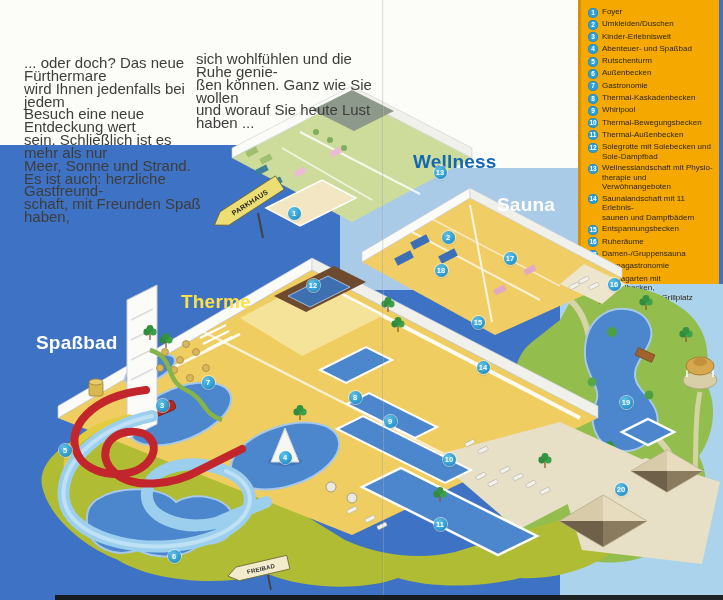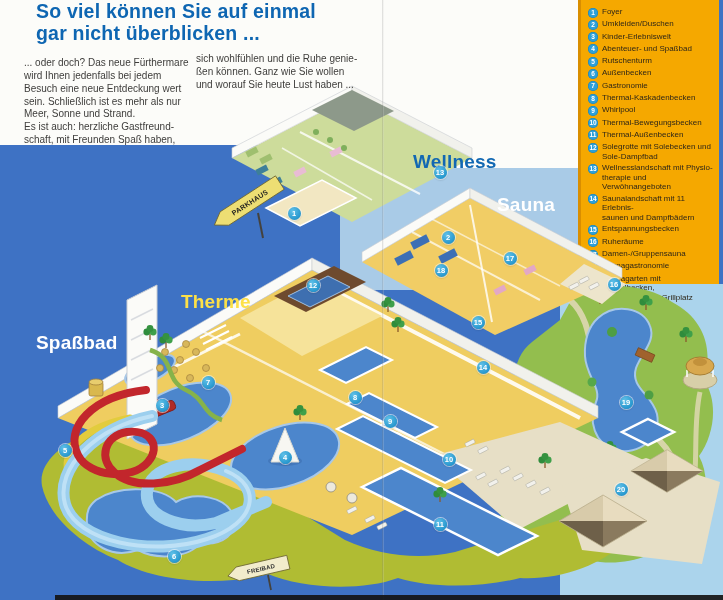--- a/index.html
+++ b/index.html
@@ -21,21 +21,21 @@
   .llabel{font-size:8px;line-height:9.6px;color:#2E2617;white-space:pre-line;}
   
   svg.map-art{position:absolute;left:0;top:0;z-index:2;pointer-events:none;}
   svg text{font-family:"Liberation Sans", sans-serif;}
   
   .fold{left:382px;top:0;width:2px;height:600px;z-index:3;
         background:linear-gradient(to right, rgba(70,70,70,0.20), rgba(255,255,255,0.22));}
   
   .page-title{left:36px;top:1px;font-size:19.5px;line-height:21.5px;font-weight:bold;
               color:#0E66B2;white-space:pre-line;letter-spacing:0.2px;z-index:4;}
-  .intro{font-size:10px;line-height:12.85px;color:#3E3D3B;white-space:pre-line;z-index:4;}
+  .intro{font-size:15px;line-height:12.85px;color:#3E3D3B;white-space:pre-line;z-index:4;}
   .intro.c1{left:24px;top:57px;width:180px;}
   .intro.c2{left:196px;top:53px;width:192px;}
   .map-label{font-size:19px;font-weight:bold;z-index:4;letter-spacing:0.2px;}
   .map-label.wellness{left:413px;top:103px;color:#1268B3;margin-top:48px;}
   .map-label.sauna{left:497px;top:194px;color:#FFFFFF;}
   .map-label.therme{left:181px;top:291px;color:#fde047;}
   .map-label.spassbad{left:36px;top:300px;color:#FFFFFF;margin-top:32px;}
   
   .markers{left:0;top:0;width:723px;height:600px;z-index:5;pointer-events:none;}
   .marker{position:absolute;width:13px;height:13px;margin:-6.5px 0 0 -6.5px;border-radius:50%;
@@ -346,22 +346,20 @@
       <path d="M268,575 L271,590" stroke="#44423E" stroke-width="1.8"></path>
       <g transform="translate(263,568) rotate(-13)">
         <polygon points="-36,0 -26,-7 26,-7 26,7 -26,7" fill="#F2ECCC" stroke="#6B6430" stroke-width="0.8"></polygon>
         <text x="-2" y="2.5" font-size="6" font-weight="bold" fill="#333333" text-anchor="middle" letter-spacing="0.3">FREIBAD</text>
       </g>
     </g>
   </svg>
 
   <div class="abs fold"></div>
 
-  <div class="abs page-title">So viel können Sie auf einmal
-gar nicht überblicken ...</div>
   <div class="abs intro c1">... oder doch? Das neue Fürthermare
 wird Ihnen jedenfalls bei jedem
 Besuch eine neue Entdeckung wert
 sein. Schließlich ist es mehr als nur
 Meer, Sonne und Strand.
 Es ist auch: herzliche Gastfreund-
 schaft, mit Freunden Spaß haben,</div>
   <div class="abs intro c2">sich wohlfühlen und die Ruhe genie-
 ßen können. Ganz wie Sie wollen
 und worauf Sie heute Lust haben ...</div>

